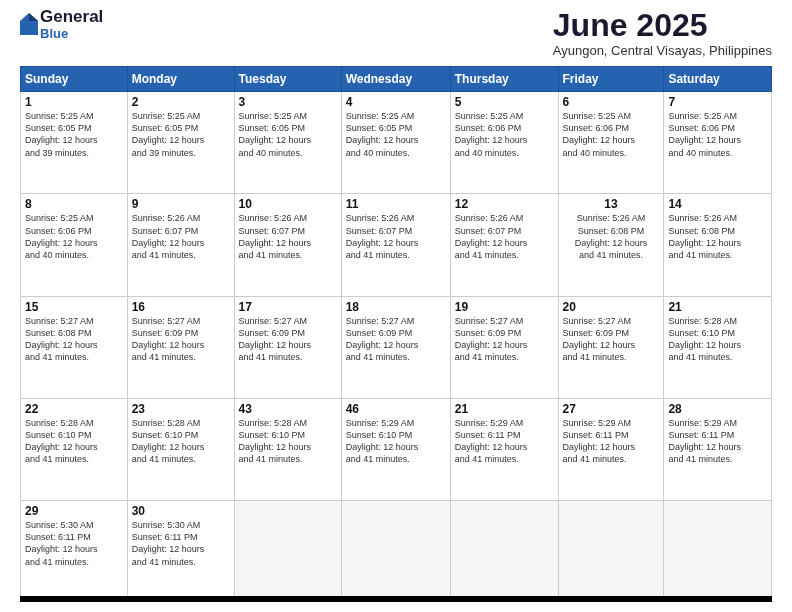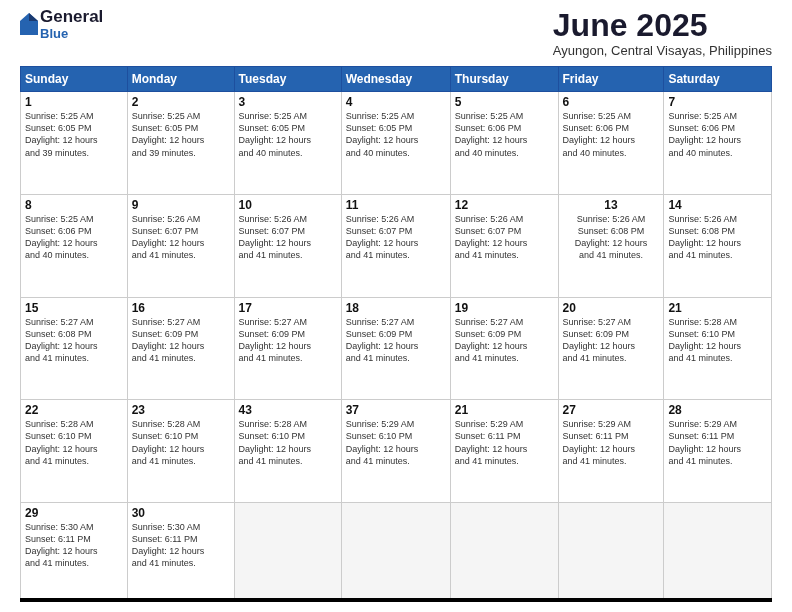--- a/index.html
+++ b/index.html
@@ -93,21 +93,21 @@
       color: #111;
       display: block;
       margin-bottom: 1px;
     }
     .day-info {
       font-size: 9px;
       color: #333;
       line-height: 1.35;
     }
     .last-row td {
-      border-bottom: 4px solid #000000;
+      border-bottom: 6px solid #000000;
     }
   </style>
 </head>
 <body>
 
 <div class="page">
   <div class="header">
     <div class="logo">
       <svg class="logo-icon" viewBox="0 0 18 22" xmlns="http://www.w3.org/2000/svg">
         <polygon points="9,0 18,8 18,22 0,22 0,8" fill="#2563b0"></polygon>
@@ -306,21 +306,21 @@
 and 41 minutes.</div>
           </td>
           <td style="height: 76px;">
             <span class="day-num">43</span>
             <div class="day-info" style="white-space: pre-line;">Sunrise: 5:28 AM
 Sunset: 6:10 PM
 Daylight: 12 hours
 and 41 minutes.</div>
           </td>
           <td style="height: 76px;">
-            <span class="day-num">37</span>
+            <span class="day-num">46</span>
             <div class="day-info" style="white-space: pre-line;">Sunrise: 5:29 AM
 Sunset: 6:10 PM
 Daylight: 12 hours
 and 41 minutes.</div>
           </td>
           <td style="height: 76px;">
             <span class="day-num">21</span>
             <div class="day-info" style="white-space: pre-line;">Sunrise: 5:29 AM
 Sunset: 6:11 PM
 Daylight: 12 hours

